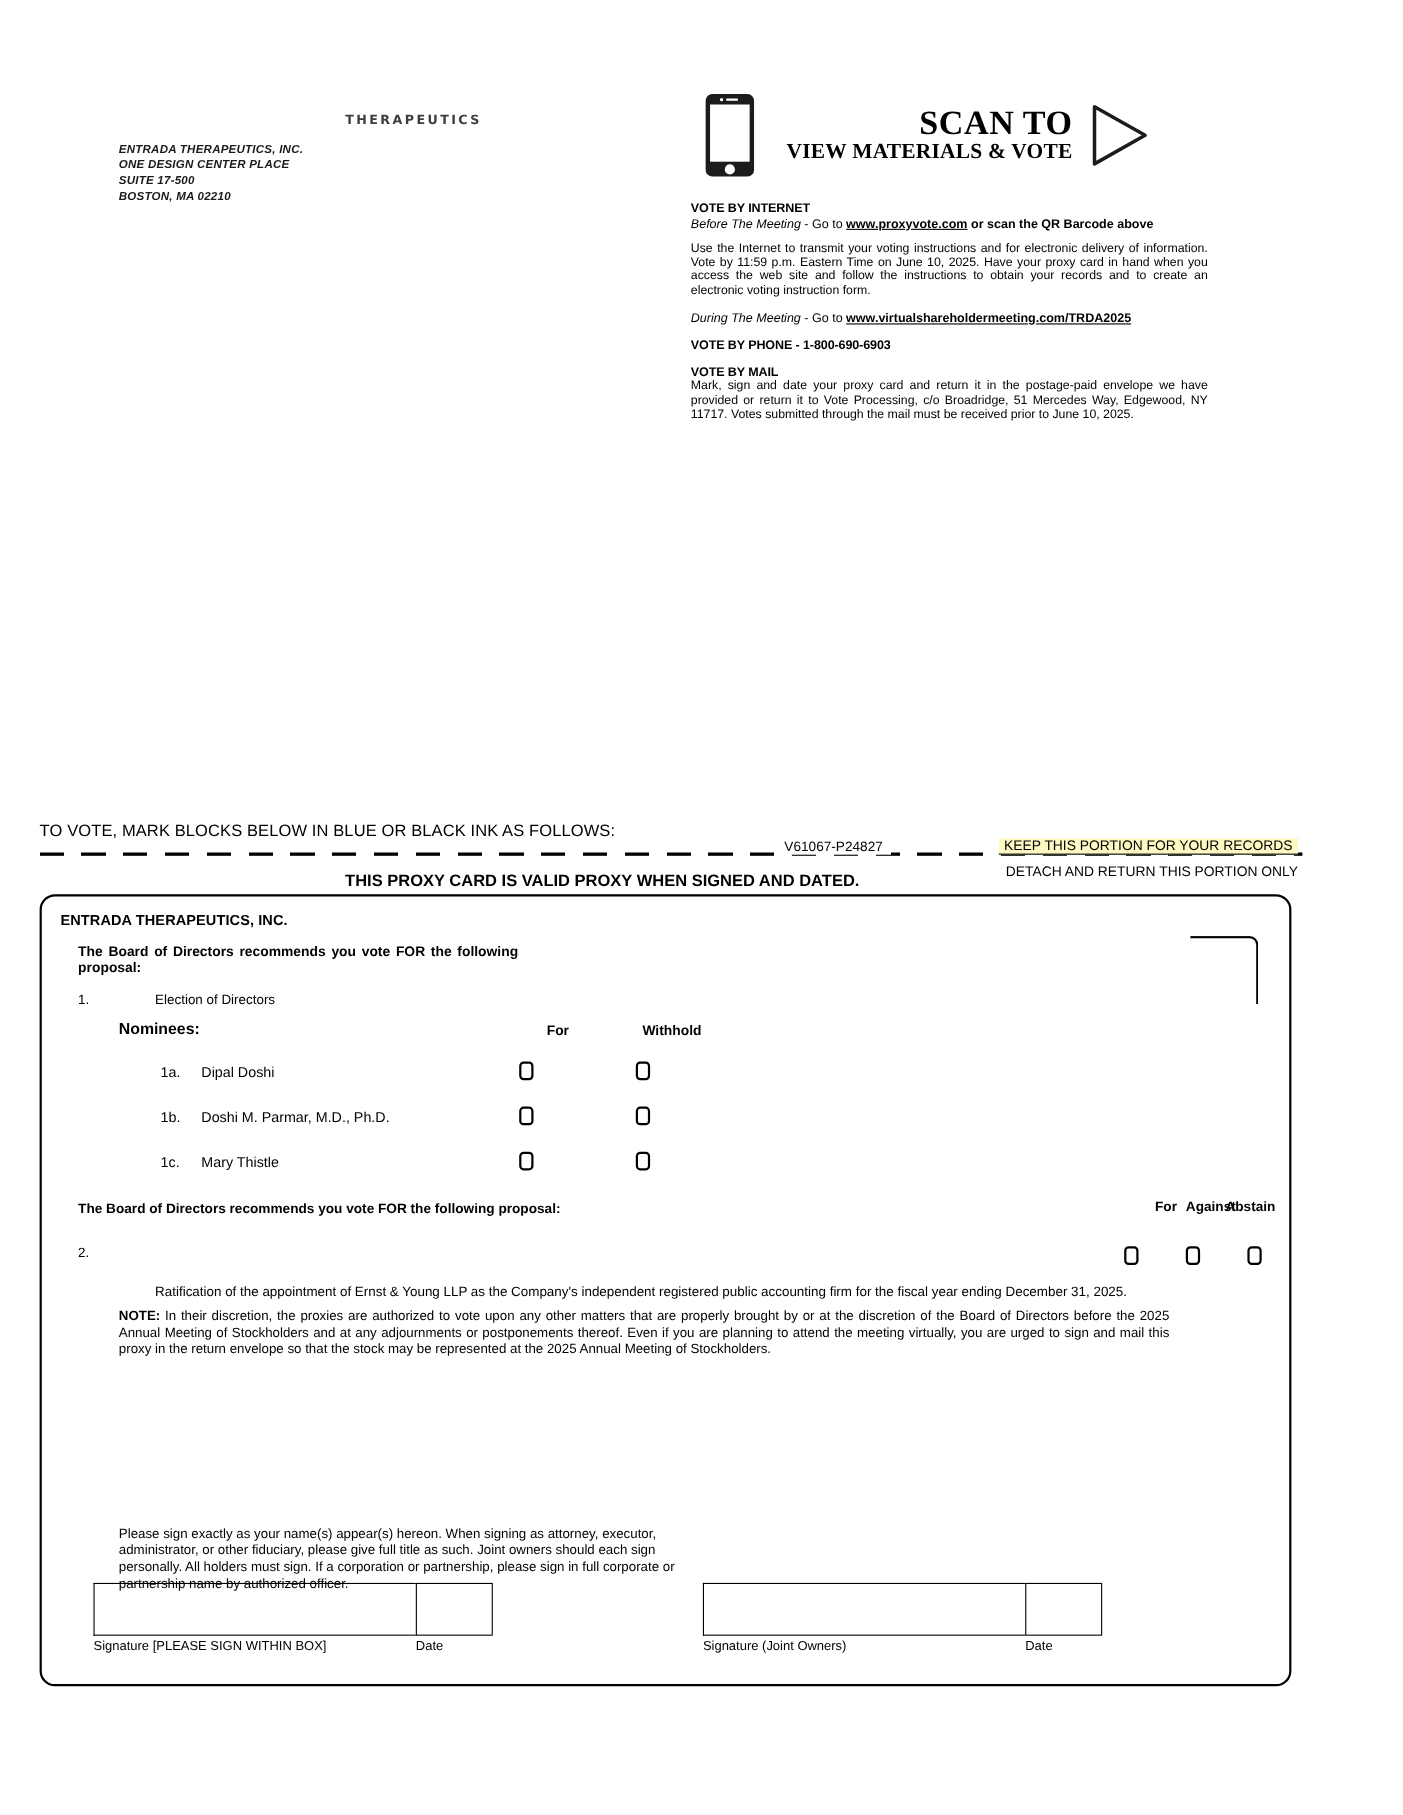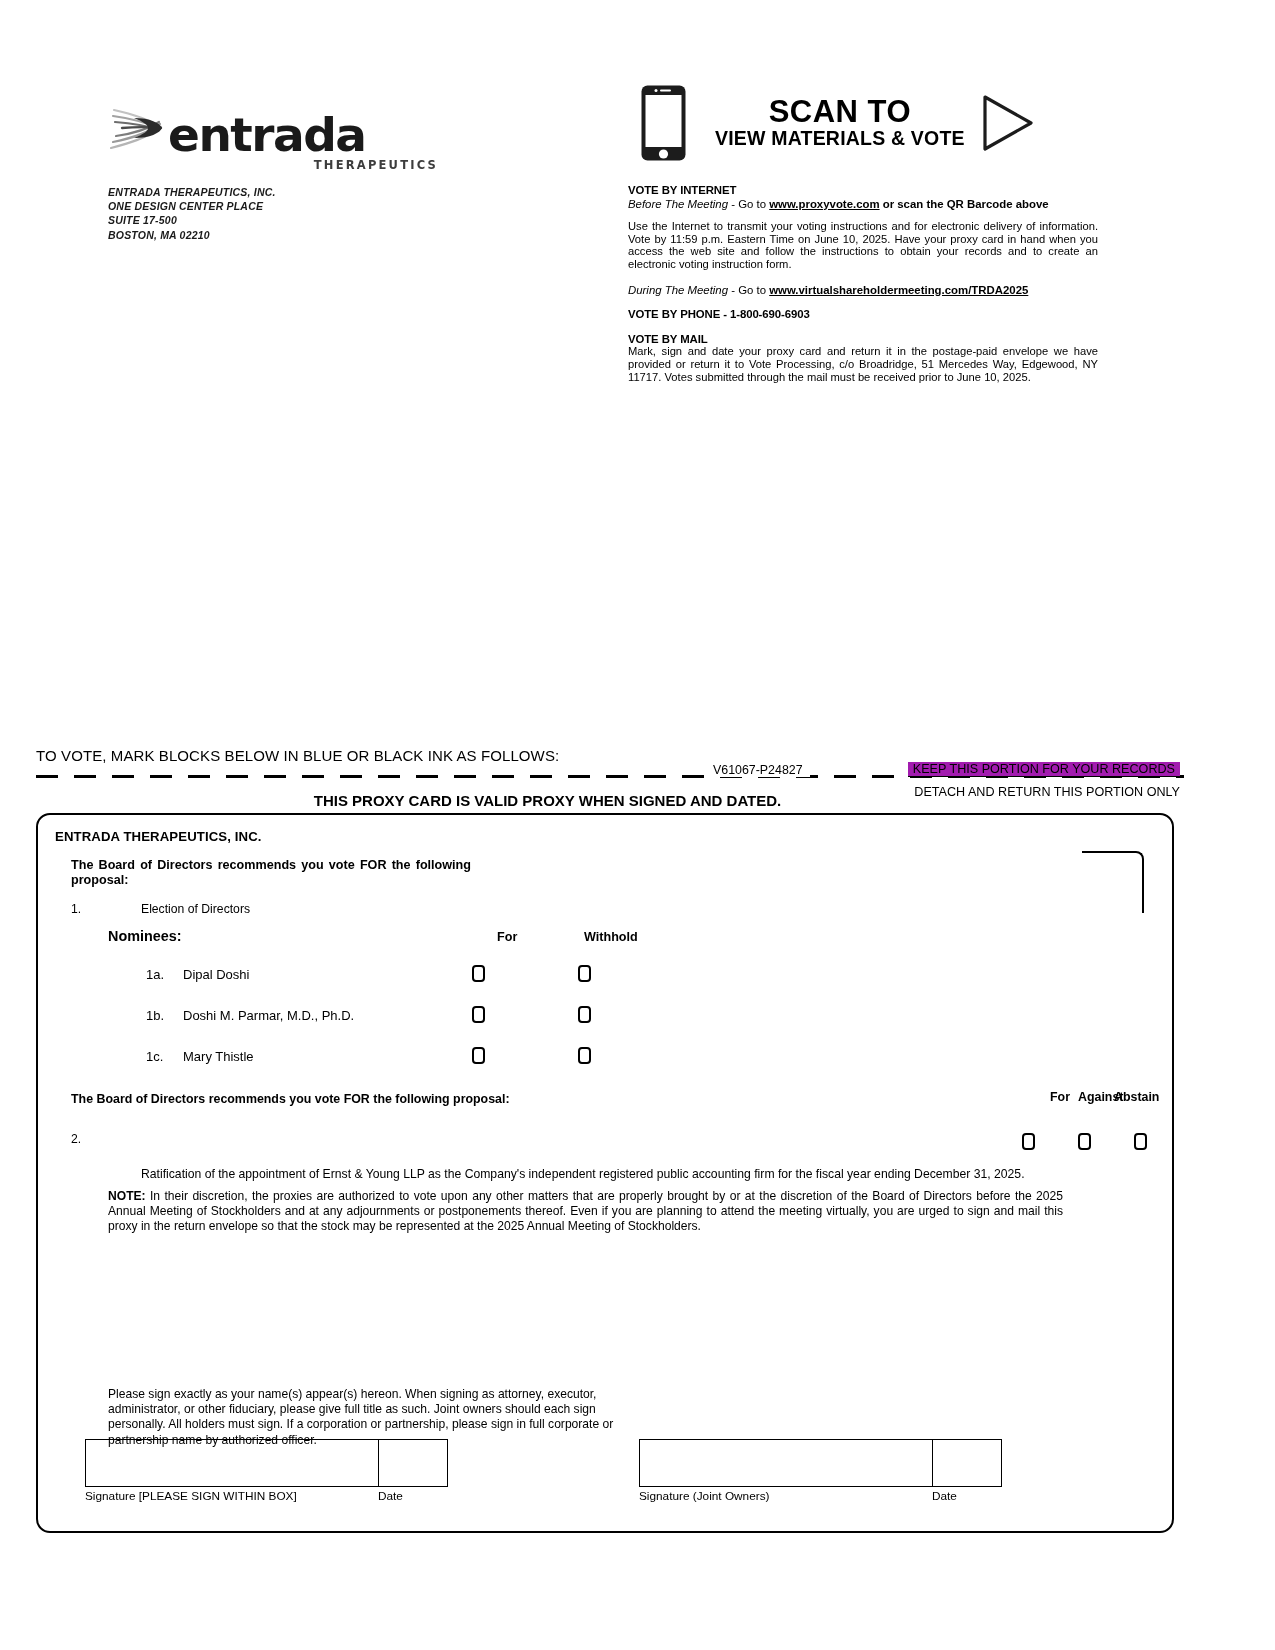--- a/index.html
+++ b/index.html
@@ -29,21 +29,21 @@
   }
   #issuer-address {
     margin-top:13px; font-style:italic; font-weight:700;
     font-size:10.5px; line-height:14.2px; color:#1a1a1a;
     letter-spacing:.2px;
   }
 
   
   #scan-banner { position:absolute; left:640px; top:84px; display:flex; align-items:center; }
   .phone-icon { width:47px; height:78px; margin-right:28px; }
-  .scan-text { text-align:center; font-family:Liberation Sans, sans-serif; }
+  .scan-text { text-align:right; font-family:Liberation Serif, serif; }
   .scan-line1 { font-size:31px; font-weight:700; letter-spacing:.5px; line-height:1.02; }
   .scan-line2 { font-size:19.5px; font-weight:700; letter-spacing:.2px; line-height:1.12; }
   .arrow-icon { width:56px; height:58px; margin-left:14px; }
 
   
   #vote-instructions {
     position:absolute; left:628px; top:184px; width:470px;
     font-size:11.2px; line-height:12.6px; color:#000;
   }
   .vi-head { font-weight:700; font-size:11.4px; letter-spacing:-.1px; }
@@ -63,21 +63,21 @@
   #dash-line {
     position:absolute; left:36px; top:775px; width:1148px; height:3px;
     background:repeating-linear-gradient(to right,#000 0 22px,transparent 22px 38px);
   }
   #control-number {
     position:absolute; left:706px; top:763px;
     font-size:12.4px; background:#fff; padding:0 7px;
   }
   #keep-portion {
     position:absolute; right:95px; top:762px;
-    font-size:12.6px; background:#a21caf; padding:0 5px;
+    font-size:12.6px; background:#fef9c3; padding:0 5px;
     border-bottom:1.3px solid #000;
   }
   #detach-return {
     position:absolute; right:95px; top:785px;
     font-size:12.6px;
   }
   #valid-notice {
     position:absolute; left:0; right:0; top:792px;
     text-align:center; font-size:15px; font-weight:700;
     padding-right:180px;
@@ -164,37 +164,20 @@
 
   #sig-group-2 { left:588px; }
   #sig-group-2 .sig-main { width:293px; }
   #sig-group-2 .sig-date { width:70px; }
   #sig-group-2 .lbl-a { width:293px; }
 </style>
 </head>
 <body>
 
 <div id="logo-block">
-  <div class="logo-row">
-    <svg class="logo-mark" viewBox="0 0 58 56">
-      <g fill="none" stroke-linecap="round">
-        <path d="M3 48 C18 44 40 38 53 27" stroke="#b5b5b5" stroke-width="2.2"></path>
-        <path d="M5 42 C20 39 40 33 52 24" stroke="#9a9a9a" stroke-width="2.2"></path>
-        <path d="M8 36 C22 34 40 29 51 22" stroke="#7d7d7d" stroke-width="2.2"></path>
-        <path d="M6 10 C20 13 40 19 52 27" stroke="#c2c2c2" stroke-width="2.2"></path>
-        <path d="M5 16 C20 18 40 23 52 29" stroke="#a2a2a2" stroke-width="2.2"></path>
-        <path d="M7 22 C22 23 40 26 51 30" stroke="#6d6d6d" stroke-width="2.2"></path>
-        <path d="M14 28 C26 27 42 27 53 28" stroke="#4a4a4a" stroke-width="2.4"></path>
-      </g>
-      <path d="M26 18 C42 18 52 23 54 28 C52 33 42 38 26 38 C36 34 40 31 40 28 C40 25 36 22 26 18 Z" fill="#2b2b2b"></path>
-    </svg>
-    <div>
-      <div class="logo-word">entrada</div>
-    </div>
-  </div>
   <div class="logo-sub">THERAPEUTICS</div>
   <div id="issuer-address">
     <div>ENTRADA THERAPEUTICS, INC.</div>
     <div>ONE DESIGN CENTER PLACE</div>
     <div>SUITE 17-500</div>
     <div>BOSTON, MA 02210</div>
   </div>
 </div>
 
 <div id="scan-banner">

